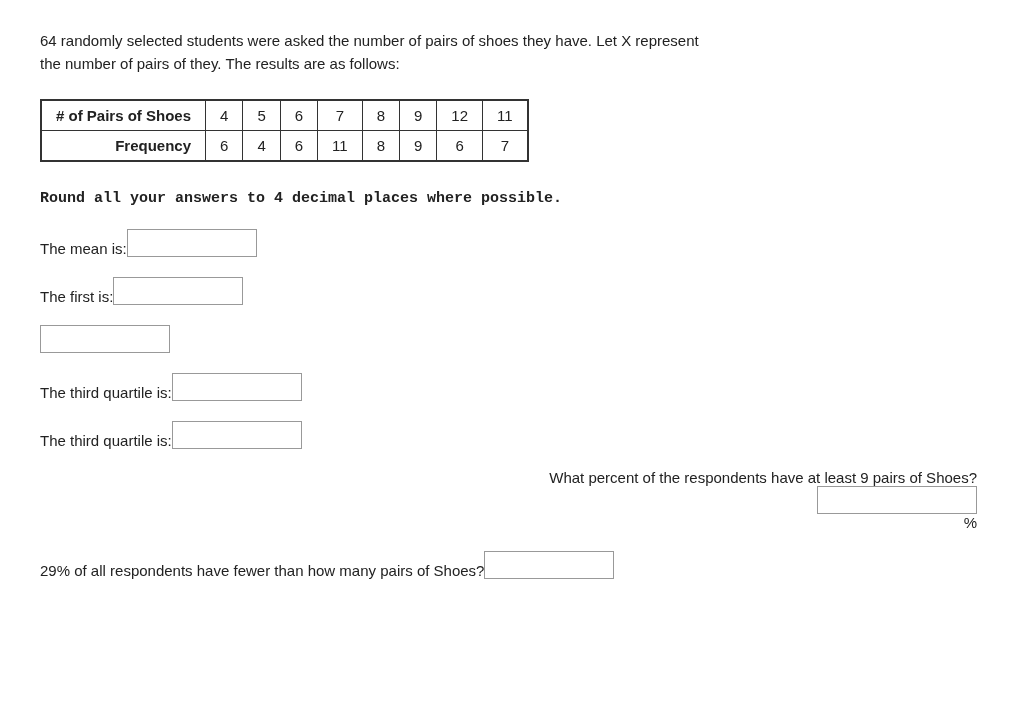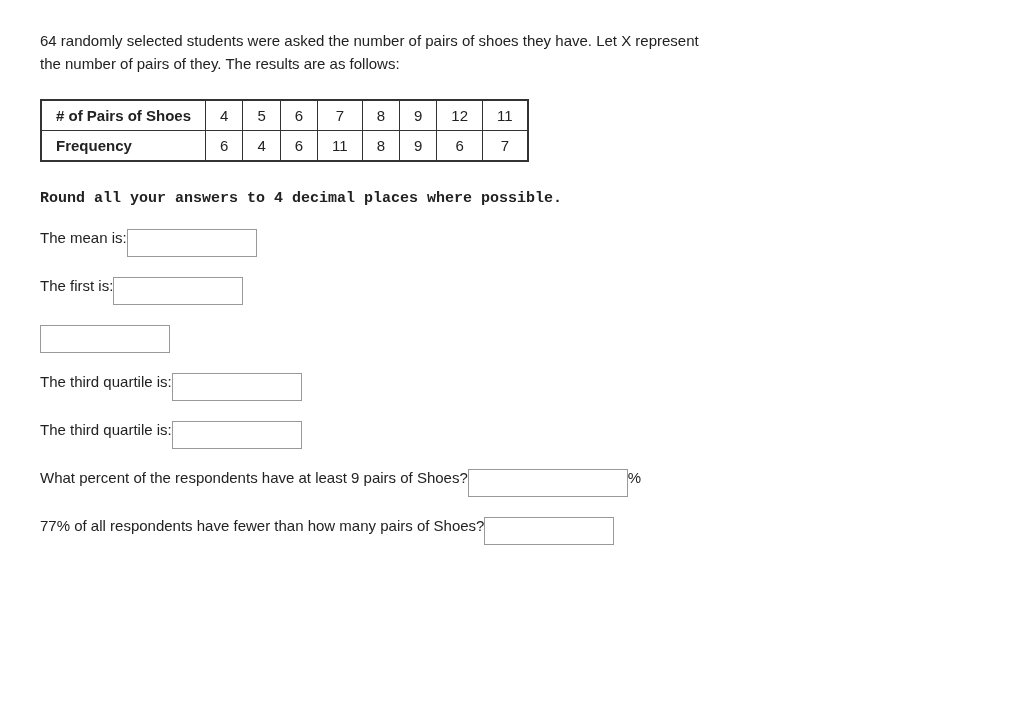--- a/index.html
+++ b/index.html
@@ -44,33 +44,33 @@
       font-weight: bold;
       background: #fff;
     }
 
     table td {
       background: #fff;
     }
 
     .row-label {
       font-weight: bold;
-      text-align: left;
+      text-align: right;
     }
 
     .instruction {
       font-weight: bold;
       margin-bottom: 22px;
       font-size: 15px;
       font-family: Liberation Mono, monospace;
     }
 
     .question-row {
       display: flex;
-      align-items: flex-start;
+      align-items: flex-end;
       margin-bottom: 20px;
       gap: 0;
       flex-wrap: wrap;
     }
 
     .question-label {
       font-size: 15px;
       color: #222;
     }
 
@@ -152,22 +152,22 @@
 <div class="question-row">
   <span class="question-label">The third quartile is:</span>
   <input class="answer-input answer-input-narrow" type="text" value="" style="">
 </div>
 
 <div class="question-row">
   <span class="question-label">The third quartile is:</span>
   <input class="answer-input answer-input-narrow" type="text" value="" style="">
 </div>
 
-<div class="question-row" style="margin-top: 8px;">
+<div class="question-row" style="margin-top: 8px; flex-direction: column;">
   <span class="question-label">What percent of the respondents have at least 9 pairs of Shoes?</span>
   <input class="answer-input answer-input-wide" type="text" value="" style="">
   <span class="percent-label">%</span>
 </div>
 
 <div class="question-row" style="margin-top: 4px;">
-  <span class="question-label">77% of all respondents have fewer than how many pairs of Shoes?</span>
+  <span class="question-label">29% of all respondents have fewer than how many pairs of Shoes?</span>
   <input class="answer-input answer-input-narrow" type="text" value="" style="">
 </div>
 
 </body></html>

